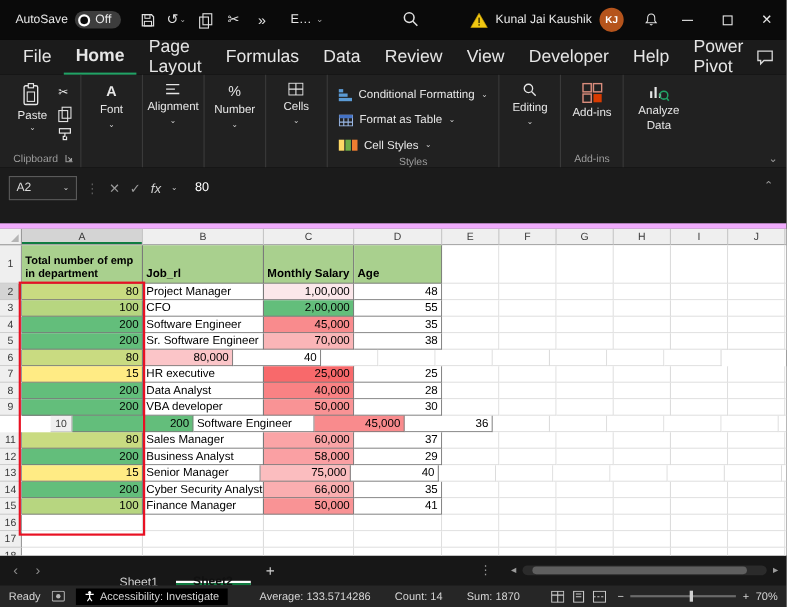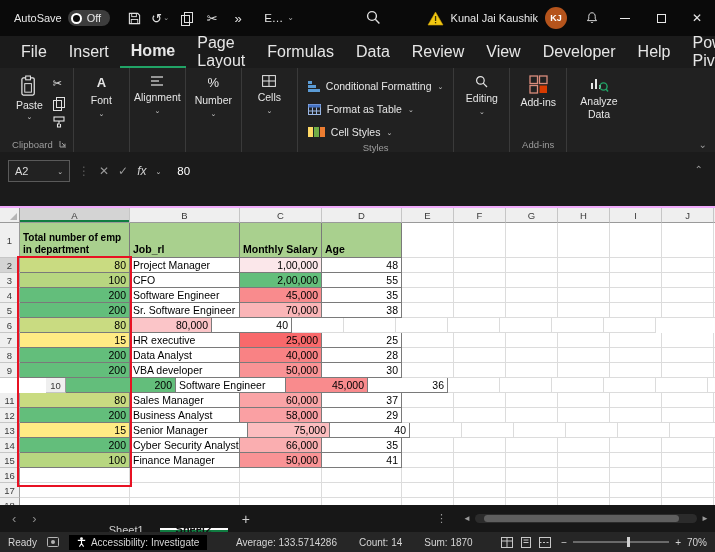--- a/index.html
+++ b/index.html
@@ -63,21 +63,21 @@
   .styles-rows { display:flex; flex-direction:column; justify-content:flex-start; gap:3px; padding-top:3px; }
   .rib-row { display:flex; align-items:center; gap:6px; font-size:10.5px; height:20px; padding:0 4px; }
   .ribbon-collapse { position:absolute; right:8px; bottom:2px; color:#9a9a9a; font-size:10px; }
   .cf-bars { display:flex; flex-direction:column; gap:1px; }
   .cf-bars i { display:block; height:3px; background:#5b9bd5; }
   .cs-squares { display:flex; gap:1px; }
   .cs-squares i { width:5px; height:10px; display:block; }
 
   
   .formulabar { height:56px; background:#1b1b1b; display:flex; align-items:flex-start; padding:8px 6px 0 8px;
-                gap:8px; color:#dcdcdc; flex:0 0 56px; border-bottom:2px solid #f0abfc; }
+                gap:8px; color:#dcdcdc; flex:0 0 56px; border-bottom:5px solid #f0abfc; }
   .name-box { width:62px; height:22px; border:1px solid #5a5a5a; background:#222; display:flex;
               align-items:center; padding:0 6px; font-size:11px; justify-content:space-between; }
   .fx-cluster { display:flex; align-items:center; gap:9px; font-size:12px; color:#9a9a9a; height:22px; }
   .fx-label { font-style:italic; color:#cfcfcf; font-size:12px; }
   .formula-content { flex:1; height:22px; display:flex; align-items:center; padding-left:8px;
                      font-size:11.5px; color:#fff; }
   .fb-expand { color:#9a9a9a; font-size:10px; padding:4px 6px 0 0; }
 
   
   .grid { height:297px; background:#fff; position:relative; overflow:hidden; flex:0 0 297px; }
@@ -199,21 +199,20 @@
         </span>
       <span class="win-btn">
           <span>✕</span>
         </span>
     </div>
   </div>
 
   <div class="menubar">
     <div class="menu-tabs">
         <span class="menu-tab">File</span>
-        <span class="menu-tab">Insert</span>
         <span class="menu-tab active">Home</span>
         <span class="menu-tab">Page Layout</span>
         <span class="menu-tab">Formulas</span>
         <span class="menu-tab">Data</span>
         <span class="menu-tab">Review</span>
         <span class="menu-tab">View</span>
         <span class="menu-tab">Developer</span>
         <span class="menu-tab">Help</span>
         <span class="menu-tab">Power Pivot</span>
       </div>
@@ -576,21 +575,21 @@
           <div class="cell" style="width: 52px;"></div>
           <div class="cell" style="width: 52px;"></div>
           <div class="cell" style="width: 52px;"></div>
           <div class="cell" style="width: 52px;"></div>
           <div class="cell" style="width: 52px;"></div>
           <div class="cell" style="width: 52px;"></div>
         </div>
         <div class="grid-row" style="height: 15px;">
           <div class="row-hdr">13</div>
           <div class="cell dark num" style="width: 110px; background: rgb(255, 235, 132);">15</div>
-          <div class="cell dark" style="width: 118px;">Senior Manager</div>
+          <div class="cell dark" style="width: 107px;">Senior Manager</div>
           <div class="cell dark num" style="width: 82px; background: rgb(251, 189, 191);">75,000</div>
           <div class="cell dark num" style="width: 80px;">40</div>
           <div class="cell" style="width: 52px;"></div>
           <div class="cell" style="width: 52px;"></div>
           <div class="cell" style="width: 52px;"></div>
           <div class="cell" style="width: 52px;"></div>
           <div class="cell" style="width: 52px;"></div>
           <div class="cell" style="width: 52px;"></div>
           <div class="cell" style="width: 52px;"></div>
         </div>

